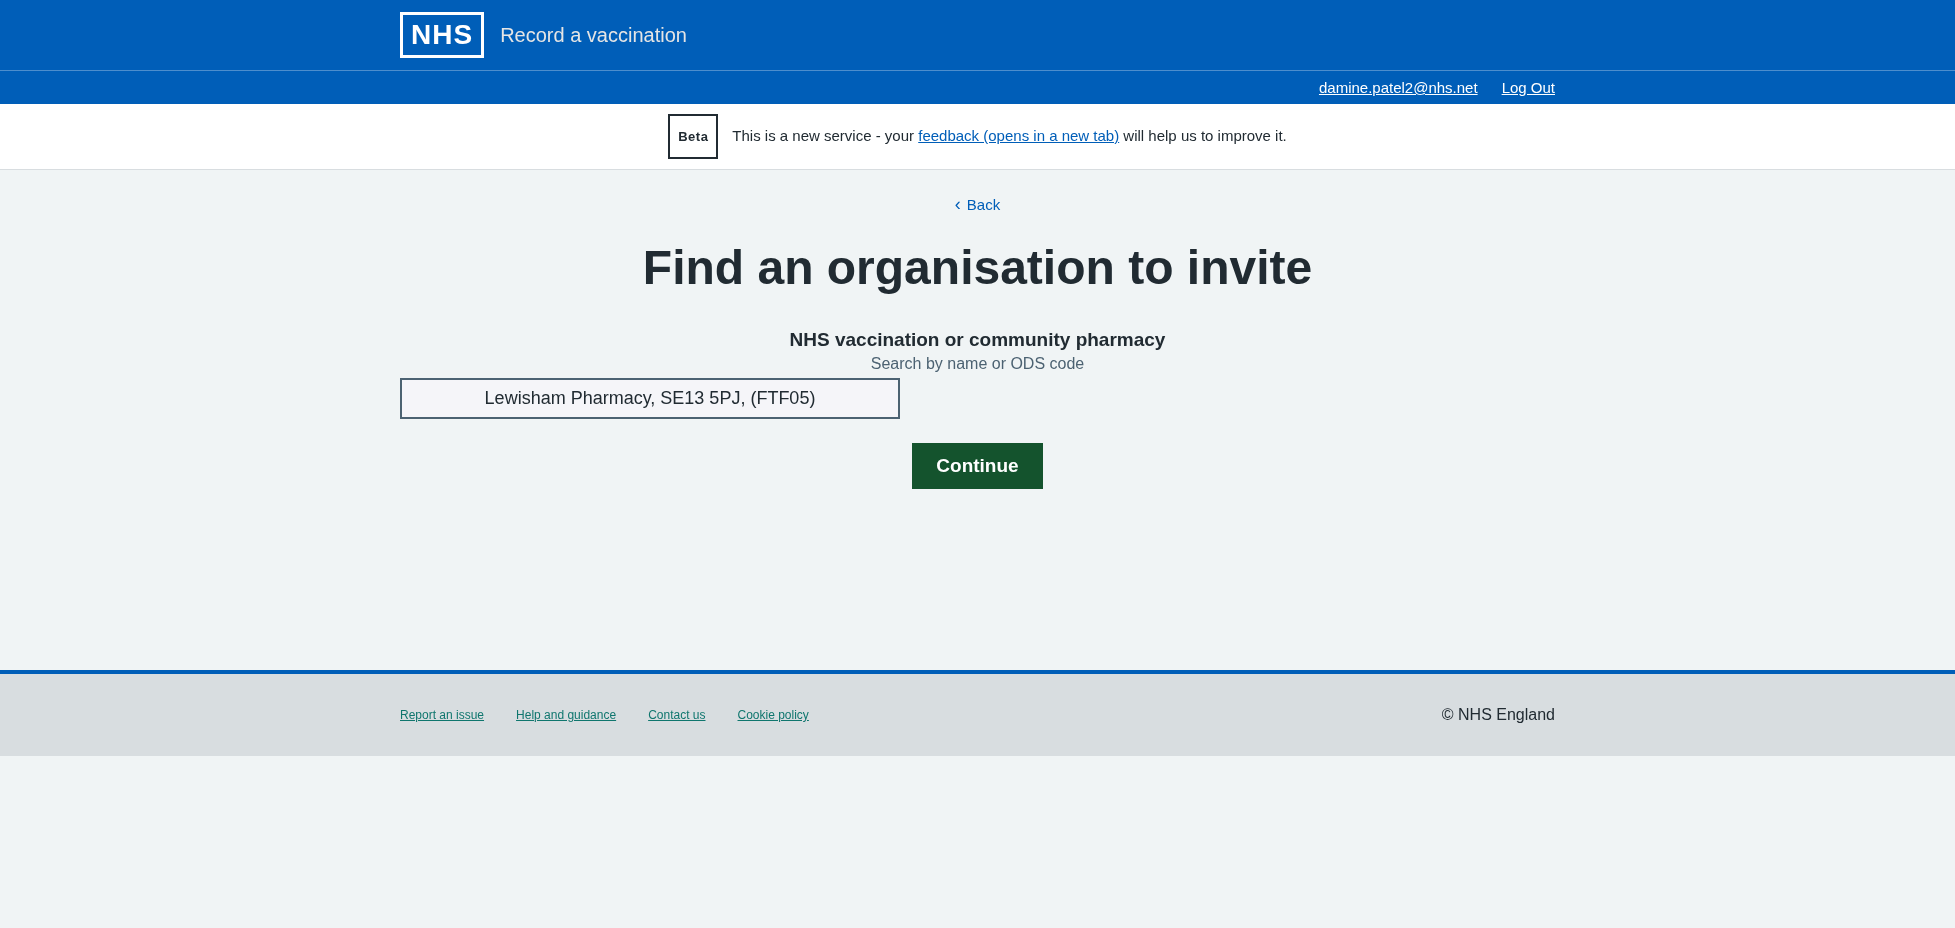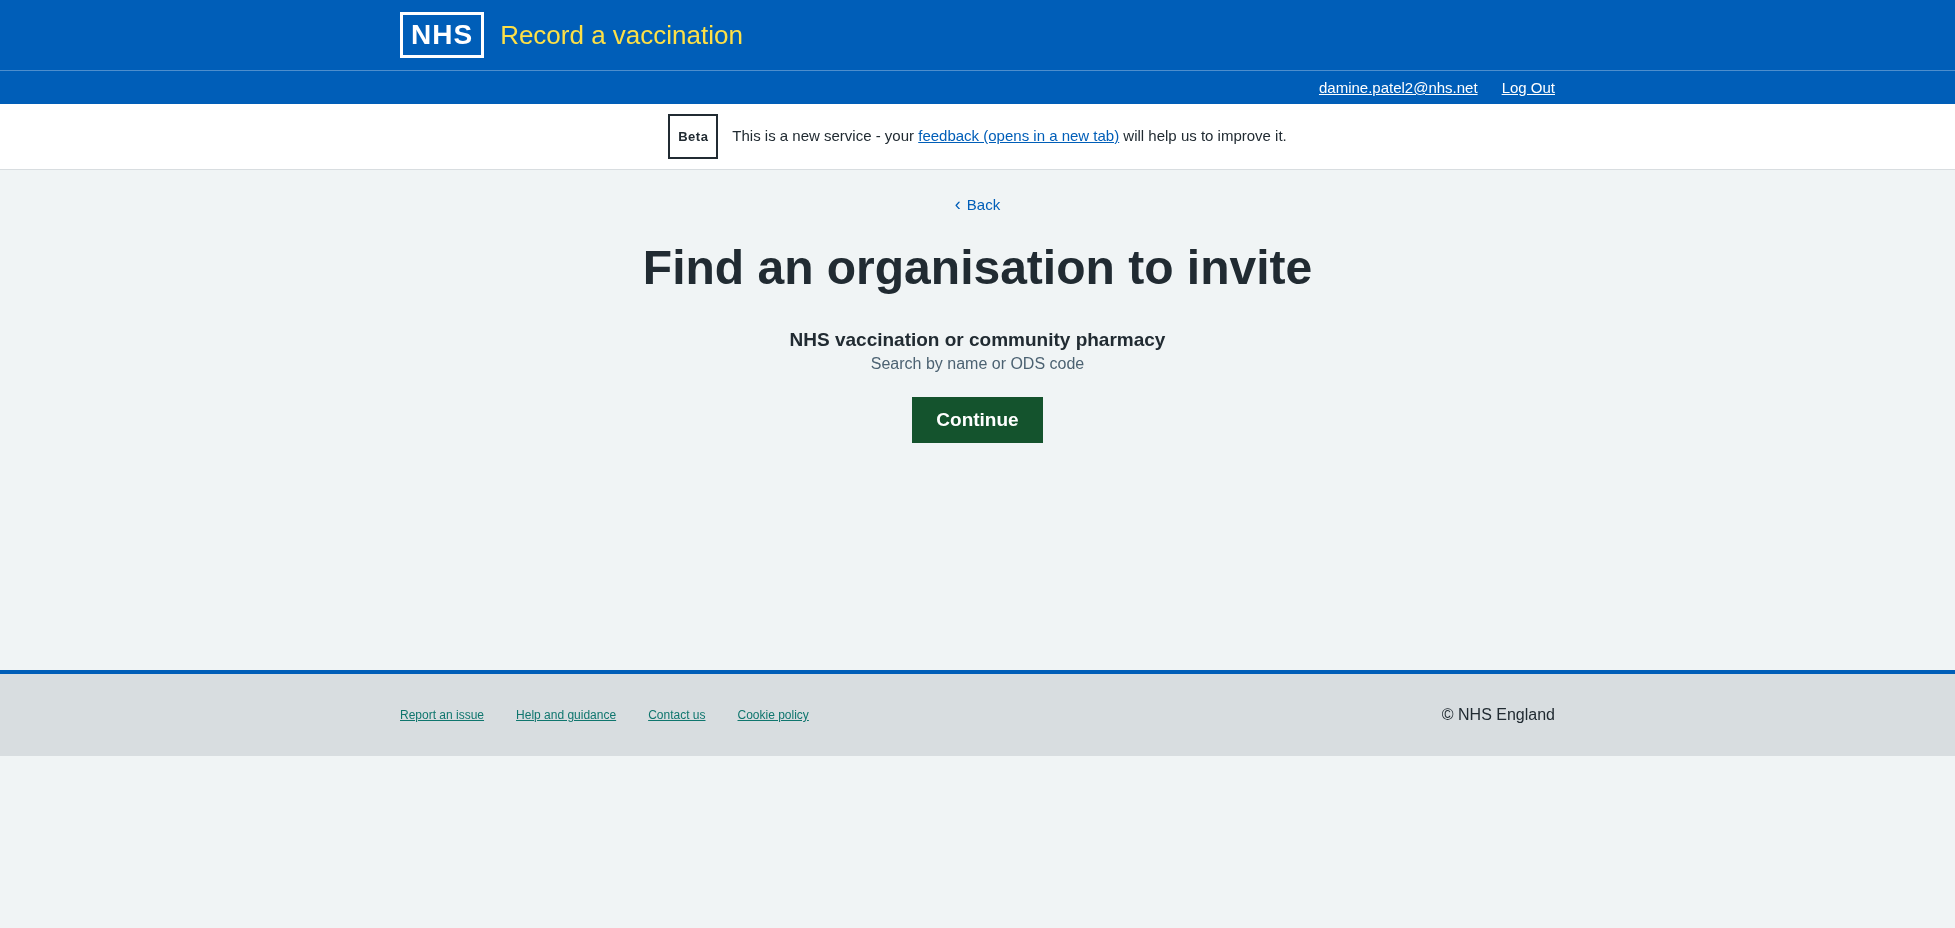--- a/index.html
+++ b/index.html
@@ -42,22 +42,22 @@
     }
 
     .nhs-logo-text {
       color: #fff;
       font-size: 28px;
       font-weight: 700;
       letter-spacing: 1px;
     }
 
     .header-service-name {
-      color: #fde047;
-      font-size: 26px;
+      color: #e5e5e5;
+      font-size: 20px;
       font-weight: 400;
     }
 
     .header-nav {
       display: flex;
       justify-content: flex-end;
       padding: 8px 400px;
       border-top: 1px solid rgba(255,255,255,0.3);
     }
 
@@ -212,20 +212,21 @@
 </div>
 
 <main class="main-content">
   <a href="#" class="back-link">Back</a>
 
   <h1 class="page-title">Find an organisation to invite</h1>
 
   <div class="form-group">
     <label class="form-label">NHS vaccination or community pharmacy</label>
     <span class="form-hint">Search by name or ODS code</span>
+    <input type="text" class="form-input" value="Lewisham Pharmacy, SE13 5PJ, (FTF05)" placeholder="Search by name or ODS code" style="">
   </div>
 
   <button class="btn-continue">Continue</button>
 </main>
 
 <footer class="footer">
   <div class="footer-links">
     <a href="#">Report an issue</a>
     <a href="#">Help and guidance</a>
     <a href="#">Contact us</a>

